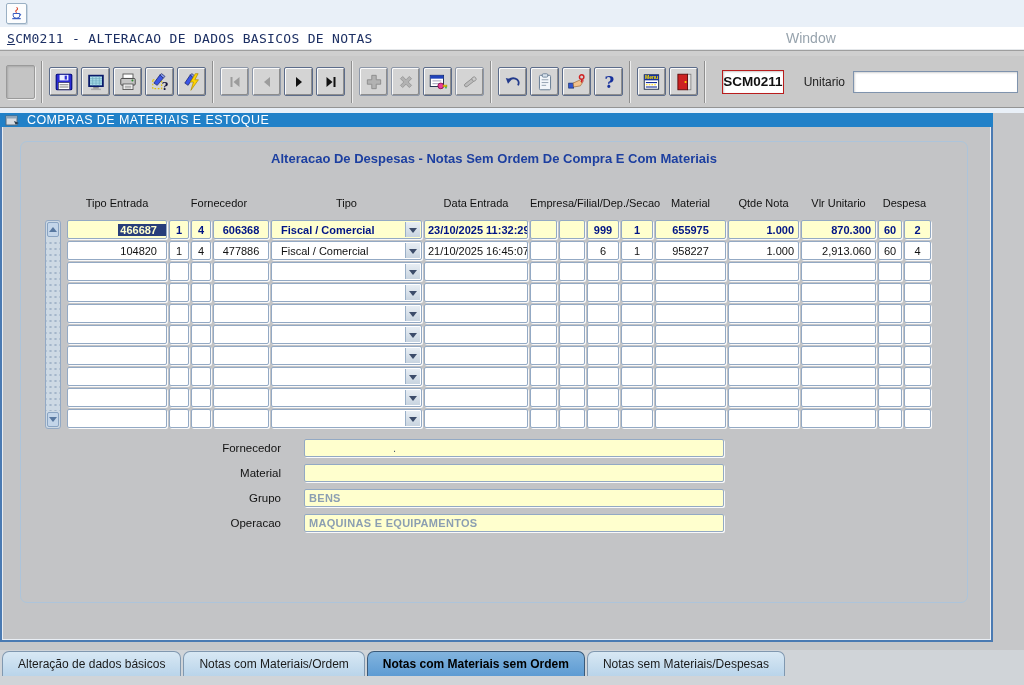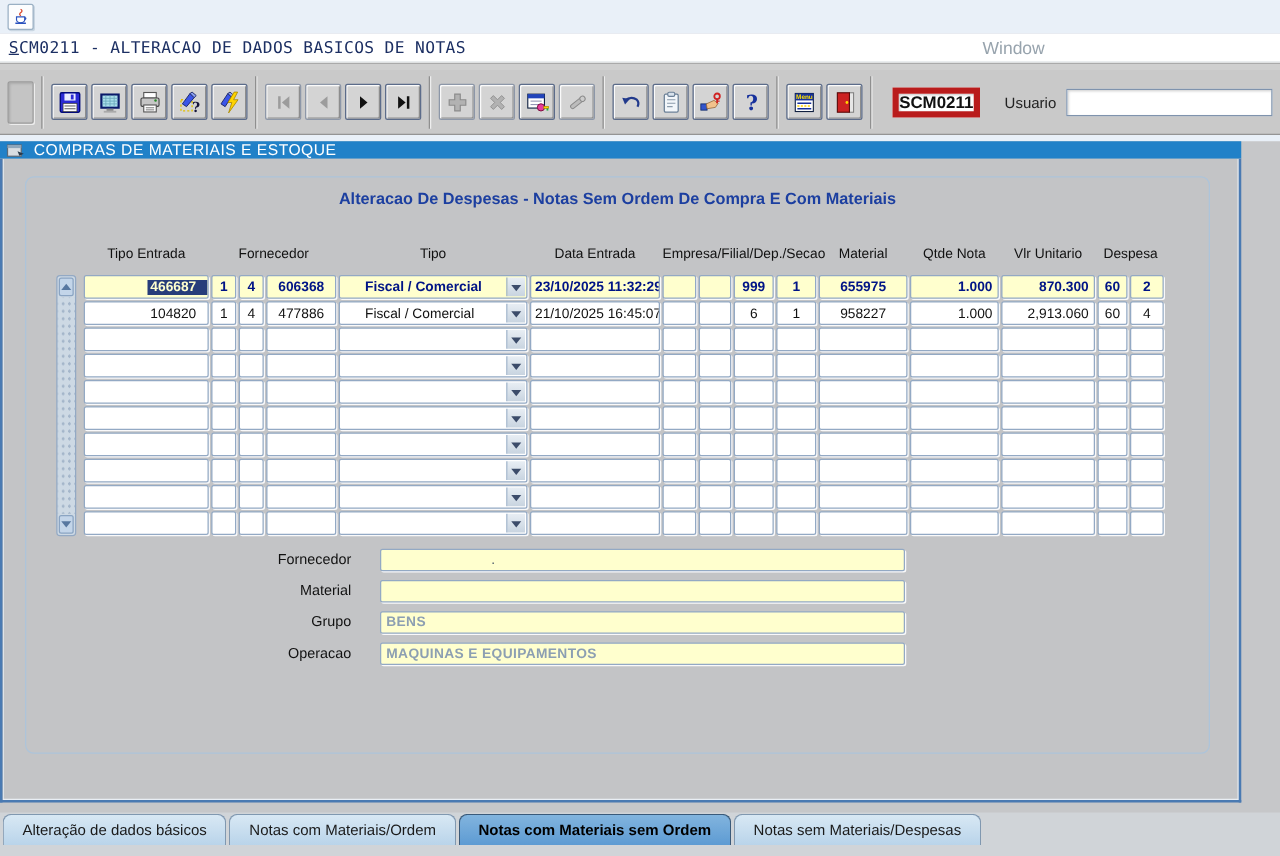--- a/index.html
+++ b/index.html
@@ -25,21 +25,21 @@
   .toolbar { height:52px; background:#c9c9c9; border-bottom:1px solid #949494; display:flex;
              align-items:center; padding:0 6px; }
   .tb-empty { width:80px; height:34px; background:#c4c4c4; border:1px solid #9a9a9a; border-radius:2px;
               box-shadow:inset 1px 1px 2px rgba(0,0,0,.14), 1px 1px 0 #ededed; }
   .tb-sep { width:0; height:42px; border-left:1px solid #8f8f8f; border-right:1px solid #eeeeee; margin:0 6px; }
   .tb-group { display:flex; gap:3px; }
   .tbtn { width:29px; height:29px; background:#d4d4d4; border:1px solid #5c6c8a; border-radius:2px;
           box-shadow:inset 1px 1px 0 #fafafa, inset -1px -1px 0 #8d8d8d;
           display:flex; align-items:center; justify-content:center; cursor:default; }
   .tbtn.disabled { border-color:#8d97a8; }
-  .mod { width:72px; height:24px; margin-left:10px; background:#ffffff; border:5px solid #b91c1c;
+  .mod { width:72px; height:24px; margin-left:10px; background:#ffffff; border:1px solid #b91c1c;
          box-shadow:inset 1px 1px 2px rgba(0,0,0,.22); display:flex; align-items:center; justify-content:center;
          font-weight:bold; font-size:13.5px; color:#111; }
   .usr-lbl { margin-left:20px; font-size:12px; color:#222; }
   .usr-inp { margin-left:8px; width:194px; height:22px; background:#ffffff; border:1px solid #7f93ad;
              box-shadow:inset 1px 1px 2px rgba(0,0,0,.18); font-size:12px; padding:0 4px;
              font-family:"Liberation Sans",sans-serif; }
 
   .lightstrip { height:5px; background:#e9f0f8; }
 
   
@@ -74,21 +74,21 @@
           box-shadow:1px 1px 0 rgba(255,255,255,.9); display:flex; align-items:center;
           font-size:11px; color:#111; position:relative; flex:none; overflow:hidden; }
   .grow.sel .cell { background:#ffffce; }
   .grow.sel .cv { font-weight:bold; color:#001486; }
   .cv { white-space:nowrap; width:100%; }
   .al-c .cv { text-align:center; }
   .al-r .cv { text-align:right; }
   .pr10 .cv { padding-right:9px; }
   .pr4 .cv { padding-right:4px; }
   .pl3 .cv { padding-left:3px; }
-  .combo .cv { padding-left:20px; width:calc(100% - 16px); }
+  .combo .cv { padding-left:9px; width:calc(100% - 16px); }
   .txtsel { background:#273d7a; color:#ffffce !important; display:inline-block; width:auto !important;
             padding:0 2px; margin-left:auto; }
   .cell.nota-sel { justify-content:flex-end; }
   .dd { position:absolute; right:1px; top:1px; bottom:1px; width:15px;
         background:linear-gradient(#e8eef4,#c8d4e0); border-left:1px solid #9ab0c8;
         display:flex; align-items:center; justify-content:center; }
   .dd::after { content:''; border:4px solid transparent; border-top:5px solid #3c4c6a; margin-top:5px; }
 
   
   .details { position:absolute; left:21px; top:297px; }
@@ -294,21 +294,21 @@
         <rect x="12.2" y="2" width="3" height="14" fill="#e6e6e6" stroke="#7a7a7a" stroke-width=".7"></rect>
         <rect x="3.5" y="2" width="8.7" height="14" fill="#cc2222" stroke="#5a0a0a" stroke-width=".8"></rect>
         <circle cx="10.4" cy="9" r="1" fill="#ffd700"></circle>
       </svg>
     </button>
   </div>
 
   <div class="tb-sep"></div>
 
   <div class="mod">SCM0211</div>
-  <span class="usr-lbl">Usuario</span>
+  <span class="usr-lbl">Unitario</span>
   <input class="usr-inp" type="text" value="" style="">
 </div>
 
 <div class="lightstrip"></div>
 
 <div class="window">
   <div class="titlebar">
     <svg width="15" height="13" viewBox="0 0 15 13">
       <rect x="1" y="2" width="11" height="9" fill="#d8dde2" stroke="#5a6a7a" stroke-width="1"></rect>
       <rect x="1" y="2" width="11" height="2.5" fill="#8fa6ba"></rect>

